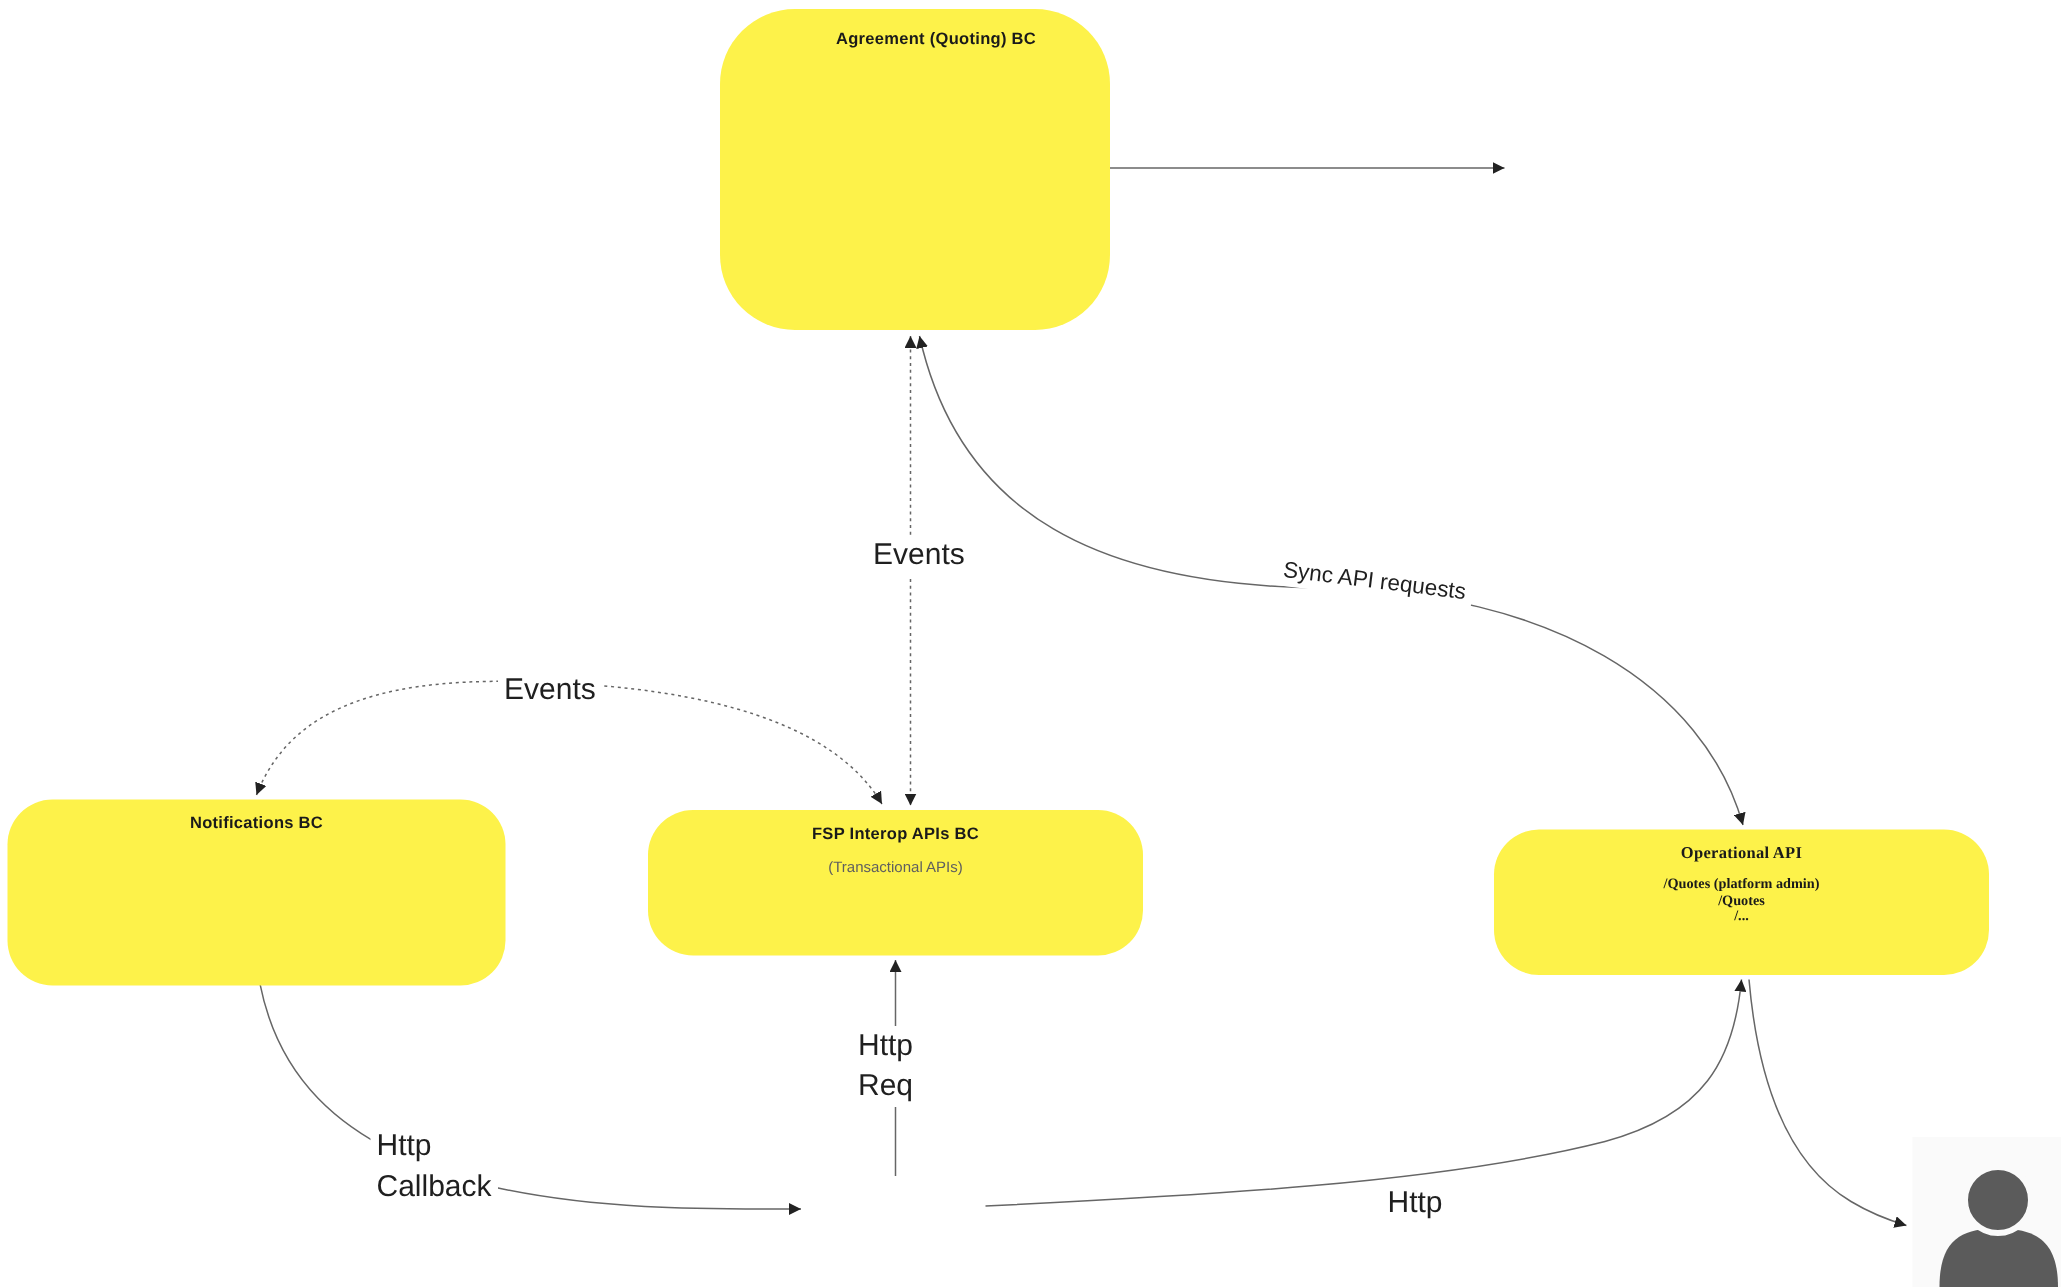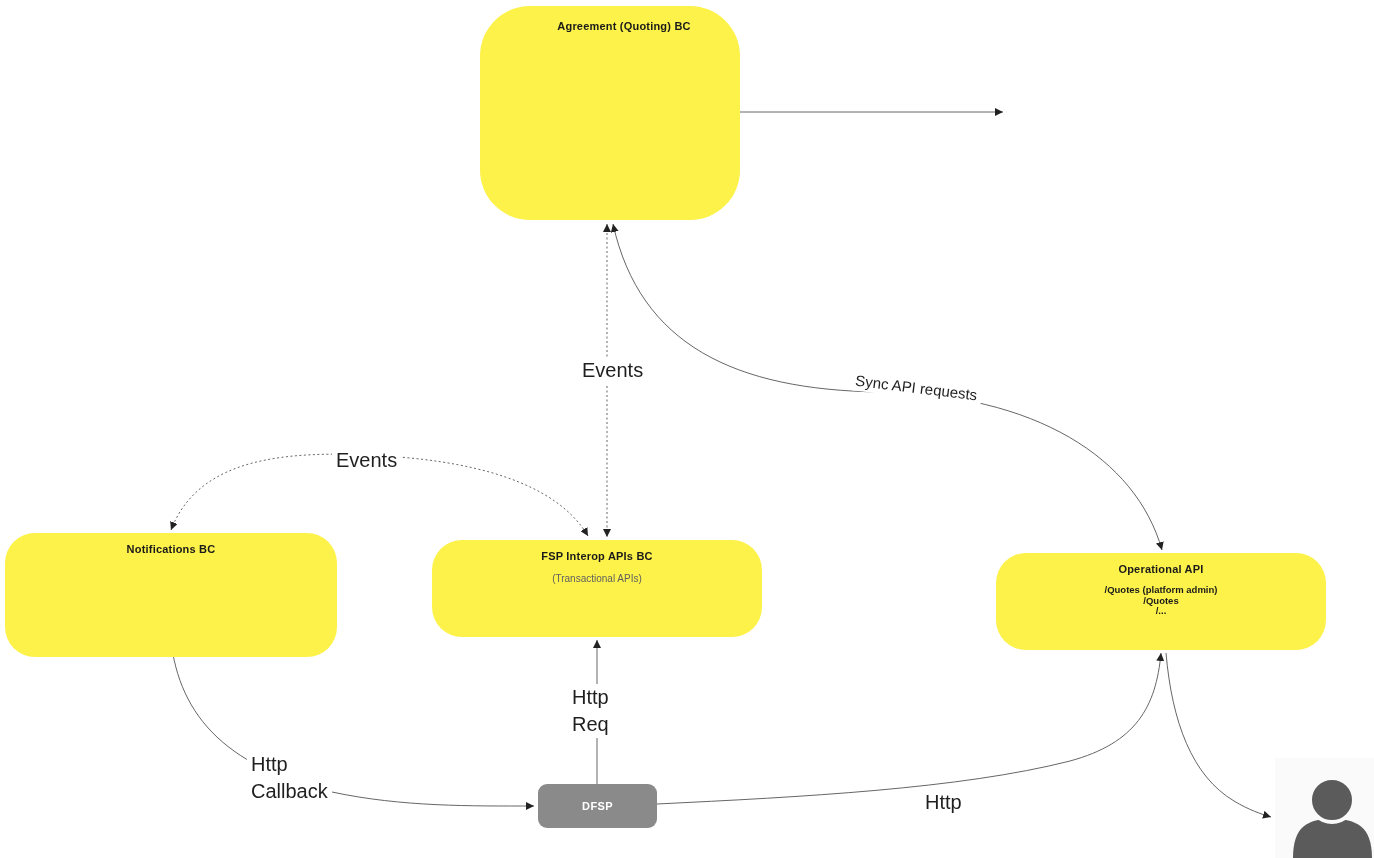--- a/index.html
+++ b/index.html
@@ -120,32 +120,29 @@
 
   <div class="node wide" style="left:5px; top:533px; width:332px; height:124px;">
     <div class="title">Notifications BC</div>
   </div>
 
   <div class="node wide" style="left:432px; top:540px; width:330px; height:97px;">
     <div class="title">FSP Interop APIs BC</div>
     <div class="subtitle">(Transactional APIs)</div>
   </div>
 
-  <div class="node wide" style="left:996px; top:553px; width:330px; height:97px;">
+  <div class="node wide" style="left:996px; top:553px; width:330px; height:97px;font-family:Liberation Serif, serif;">
     <div class="title">Operational API</div>
     <div class="endpoints">
       <div>/Quotes (platform admin)</div>
       <div>/Quotes</div>
       <div>/...</div>
     </div>
   </div>
 
-  <div class="node dfsp-node" style="left:538px; top:784px; width:119px; height:44px;">
-    <div class="title">DFSP</div>
-  </div>
 
   <div class="edge-label" style="left:578px; top:357px;">Events</div>
 
   <div class="edge-label" style="left:332px; top:447px;">Events</div>
 
   <div class="edge-label small rot" style="left:851px; top:378px;">Sync API requests</div>
 
   <div class="edge-label" style="left:568px; top:684px;">Http
 Req</div>
 

